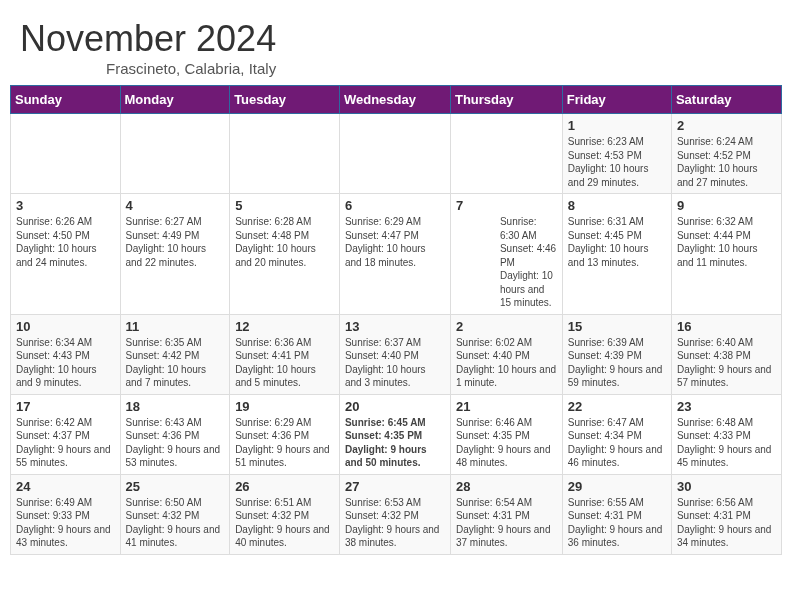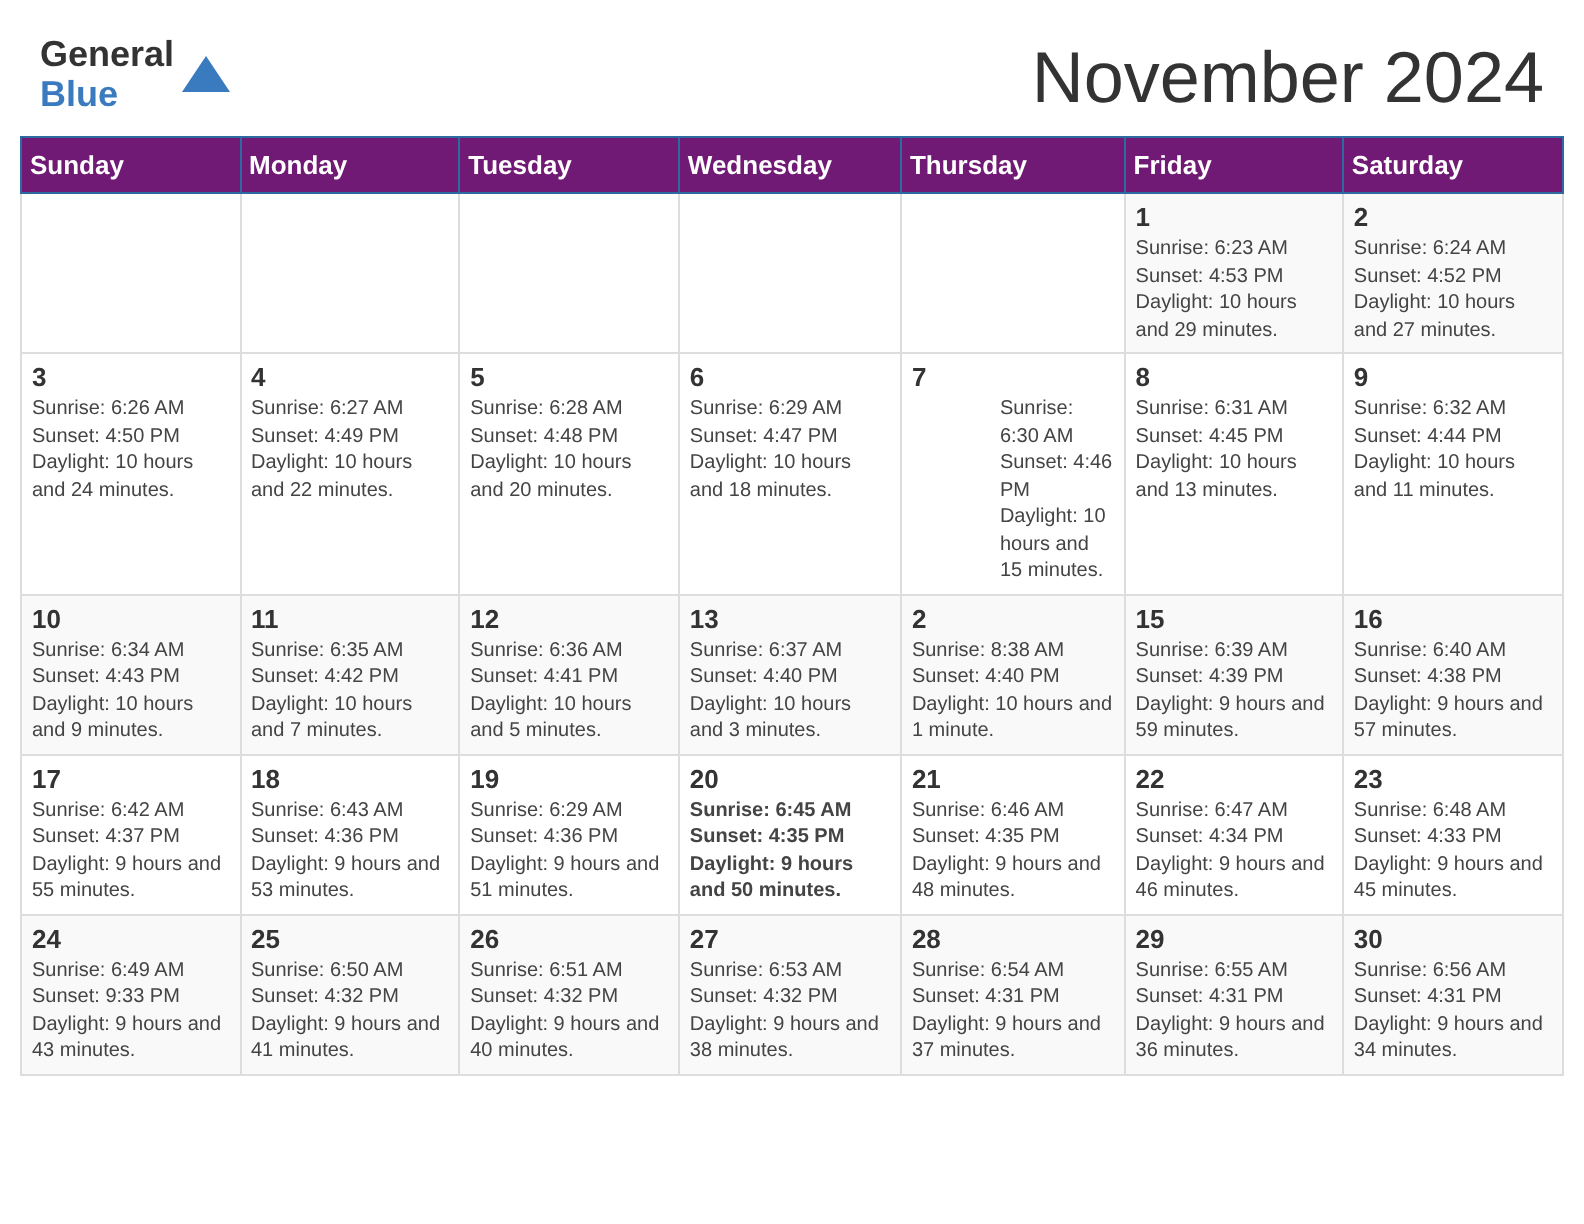--- a/index.html
+++ b/index.html
@@ -100,31 +100,23 @@
       line-height: 1.35;
     }
     .empty-cell {
       background: #fff !important;
     }
   </style>
 </head>
 <body>
 
 <div class="header">
-  <div class="logo">
-    <div class="logo-text">
-      <span class="logo-general">General</span>
-      <span class="logo-blue">Blue</span>
-    </div>
-    <svg class="logo-icon" viewBox="0 0 28 28">
-      <polygon points="14,4 26,22 2,22" fill="#3a7abf"></polygon>
-    </svg>
-  </div>
   <div class="title-section">
     <div class="month-title">November 2024</div>
+    <div class="location">Frascineto, Calabria, Italy</div>
   </div>
 </div>
 
 <table class="calendar">
   <thead>
     <tr>
     <th>Sunday</th>
         <th>Monday</th>
         <th>Tuesday</th>
         <th>Wednesday</th>
@@ -217,21 +209,21 @@
 Daylight: 10 hours and 5 minutes.</div>
         </td>
         <td>
           <span class="day-num">13</span>
           <div class="day-info" style="white-space: pre-line;">Sunrise: 6:37 AM
 Sunset: 4:40 PM
 Daylight: 10 hours and 3 minutes.</div>
         </td>
         <td>
           <span class="day-num">2</span>
-          <div class="day-info" style="white-space: pre-line;">Sunrise: 8:38 AM
+          <div class="day-info" style="white-space: pre-line;">Sunrise: 6:02 AM
 Sunset: 4:40 PM
 Daylight: 10 hours and 1 minute.</div>
         </td>
         <td>
           <span class="day-num">15</span>
           <div class="day-info" style="white-space: pre-line;">Sunrise: 6:39 AM
 Sunset: 4:39 PM
 Daylight: 9 hours and 59 minutes.</div>
         </td>
         <td>

